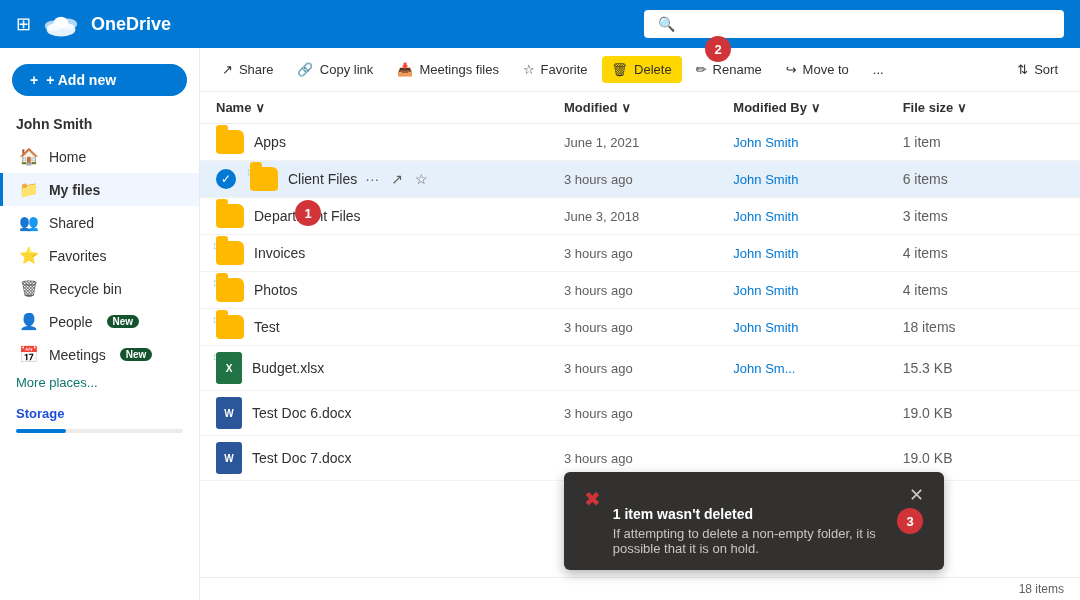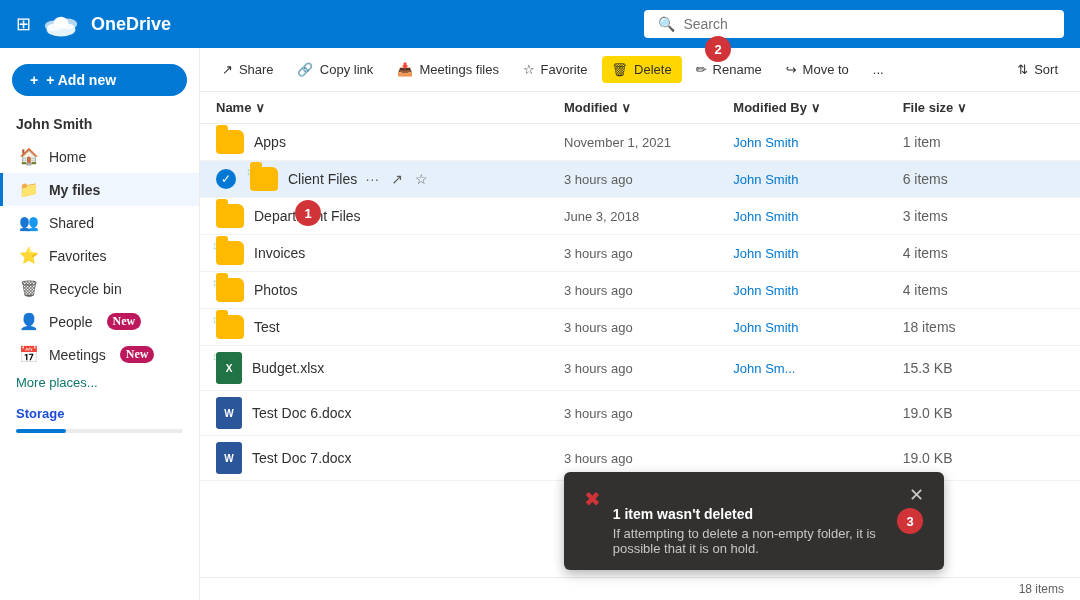--- a/index.html
+++ b/index.html
@@ -79,28 +79,27 @@
     }
     .sidebar-item.active { border-left: 3px solid #0078d4; background: #f0f6ff; font-weight: 600; }
     .sidebar-item .item-icon { font-size: 16px; color: #605e5c; }
     .sidebar-section-header {
       font-size: 13px;
       font-weight: 600;
       color: #605e5c;
       padding: 12px 16px 4px 16px;
     }
     .badge-new {
-      background: #be185d;
+      background: #14532d;
       color: #fff;
-      font-size: 12px;
+      font-size: 10px;
       font-weight: 700;
       border-radius: 10px;
       padding: 1px 6px;
       margin-left: 4px;
-      font-family: Liberation Serif, serif;
     }
     .sidebar-more { color: #0f766e; font-size: 13px; padding: 4px 16px; cursor: pointer; }
     .sidebar-storage { font-size: 13px; font-weight: 700; color: #1d4ed8; padding: 12px 16px 4px 16px; }
     .storage-bar-bg { height: 4px; background: #edebe9; border-radius: 2px; margin: 4px 16px; }
     .storage-bar-fill { height: 4px; background: #0078d4; border-radius: 2px; width: 30%; }
 
     
     .content { flex: 1; display: flex; flex-direction: column; overflow: hidden; }
 
     
@@ -264,21 +263,20 @@
   <span class="topbar-grid-icon">⊞</span>
   <svg class="topbar-logo" viewBox="0 0 40 40" fill="none" xmlns="http://www.w3.org/2000/svg">
     <ellipse cx="20" cy="26" rx="16" ry="8" fill="white" opacity="0.9"></ellipse>
     <ellipse cx="12" cy="22" rx="10" ry="6" fill="white" opacity="0.7"></ellipse>
     <ellipse cx="28" cy="20" rx="10" ry="6" fill="white" opacity="0.7"></ellipse>
     <ellipse cx="20" cy="18" rx="8" ry="6" fill="white"></ellipse>
   </svg>
   <span class="topbar-title">OneDrive</span>
   <div class="search-bar">
     <span class="search-icon">🔍</span>
-    <input type="text" placeholder="Search" style="">
   </div>
 </div>
 
 <div class="main">
 
   <div class="sidebar">
     <button class="add-new-btn">
       <span>+</span>
       <span>+ Add new</span>
     </button>
@@ -385,21 +383,21 @@
         </div>
       </div>
 
       <div class="file-row">
         <div class="file-name-cell">
           <div class="folder-wrapper">
             <div class="file-icon-folder"></div>
           </div>
           <span class="file-name">Apps</span>
         </div>
-        <span class="file-modified">November 1, 2021</span>
+        <span class="file-modified">June 1, 2021</span>
         <span class="file-modified-by">John Smith</span>
         <span class="file-size">1 item</span>
       </div>
 
       <div class="file-row selected">
         <div class="file-name-cell">
           <div class="check-circle">✓</div>
           <div class="folder-wrapper">
             <span class="sync-icon">↕</span>
             <div class="file-icon-folder"></div>

